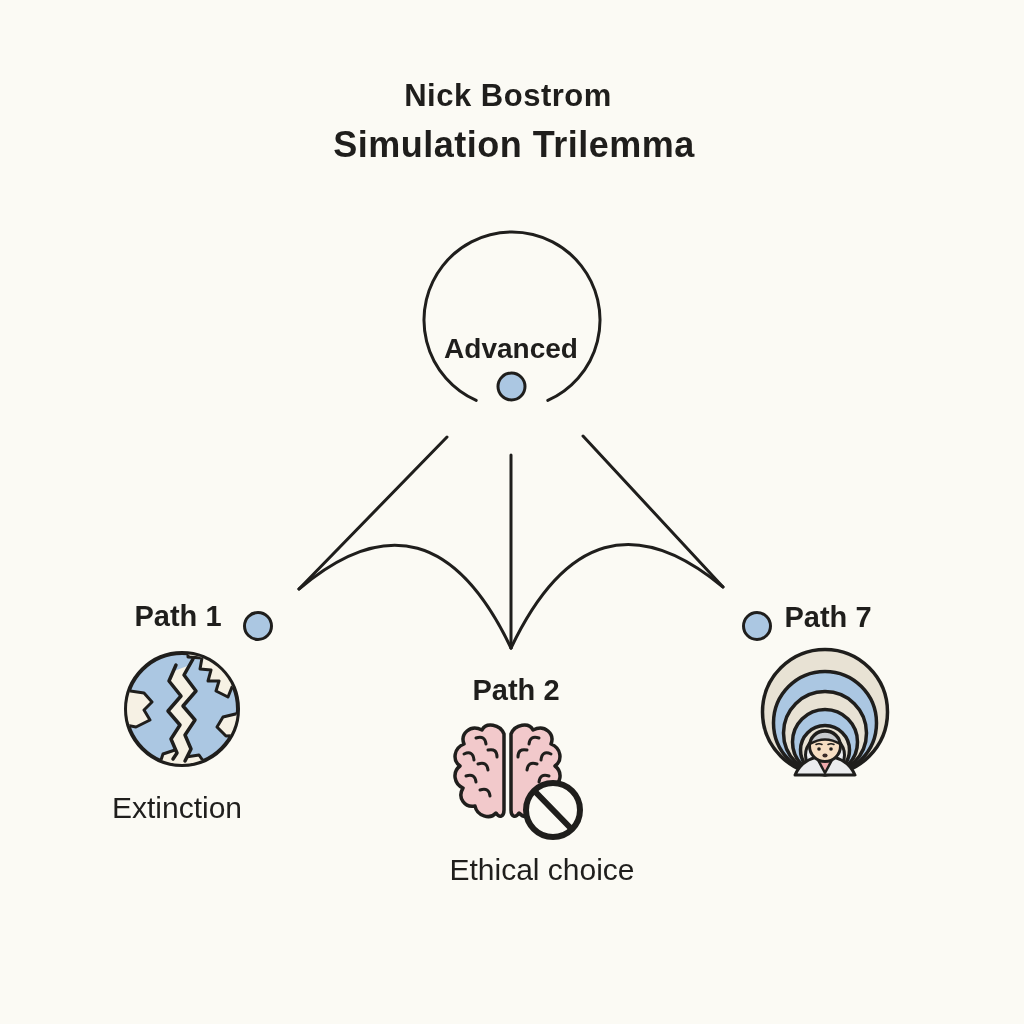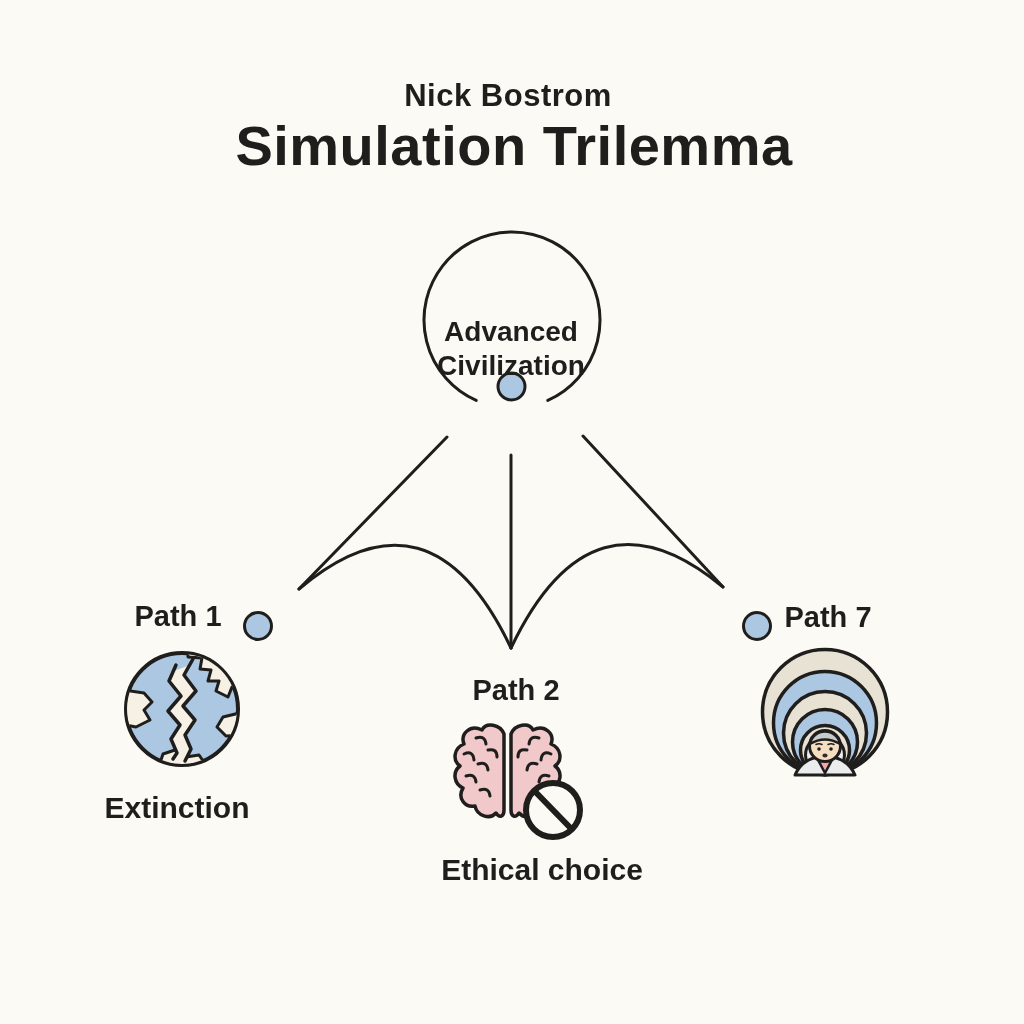--- a/index.html
+++ b/index.html
@@ -8,27 +8,27 @@
     width:1024px;height:1024px;
     margin:0 auto;
     background:#FBFAF4;
     overflow:hidden;
     font-family:"Liberation Sans","DejaVu Sans",sans-serif;
     color:#1F1E1C;
   }
   .layer{position:absolute;left:0;top:0;}
   .txt{position:absolute;transform:translate(-50%,-50%);white-space:nowrap;text-align:center;}
   .title-author{left:508px;top:96px;font-size:31px;font-weight:700;letter-spacing:.5px;}
-  .title-main{left:514px;top:145px;font-size:56px;font-weight:700;letter-spacing:.5px;}
+  .title-main{left:514px;top:145px;font-size:36px;font-weight:700;letter-spacing:.5px;}
   .node-label{left:511px;top:317px;font-size:28px;font-weight:700;line-height:1.2;margin-top:32px;}
   .path-label{font-size:29px;font-weight:600;}
   .path-1-label{left:178px;top:616px;text-align:right;}
   .path-2-label{left:516px;top:690px;}
   .path-3-label{left:828px;top:617px;}
-  .outcome-label{font-size:30px;font-weight:700;}
+  .outcome-label{font-size:30px;font-weight:400;}
   .outcome-1{left:177px;top:808px;}
   .outcome-2{left:542px;top:870px;}
   .outcome-3{left:820px;top:810px;}
   .icon{position:absolute;}
   .globe-icon{left:122px;top:649px;}
   .brain-icon{left:452px;top:720px;}
   .rings-icon{left:758px;top:646px;}
 </style>
 </head>
 <body>
@@ -49,21 +49,20 @@
     <circle cx="511.5" cy="386.5" r="13.5" fill="#ABC7E2" stroke="#1F1E1C" stroke-width="3"></circle>
     <circle cx="258" cy="626" r="13.5" fill="#ABC7E2" stroke="#1F1E1C" stroke-width="3"></circle>
     <circle cx="757" cy="626" r="13.5" fill="#ABC7E2" stroke="#1F1E1C" stroke-width="3"></circle>
   </svg>
 
   <div class="txt title-author">Nick Bostrom</div>
   <div class="txt title-main">Simulation Trilemma</div>
 
   <div class="txt node-label">
     <div>Advanced</div>
-    <div>Civilization</div>
   </div>
 
   <div class="txt path-label path-1-label">Path 1</div>
   <div class="txt path-label path-2-label">Path 2</div>
   <div class="txt path-label path-3-label">Path 7</div>
 
   <div class="txt outcome-label outcome-1">Extinction</div>
   <div class="txt outcome-label outcome-2">Ethical choice</div>
 
   <svg class="icon globe-icon" width="120" height="120" viewBox="0 0 120 120" aria-hidden="true">

